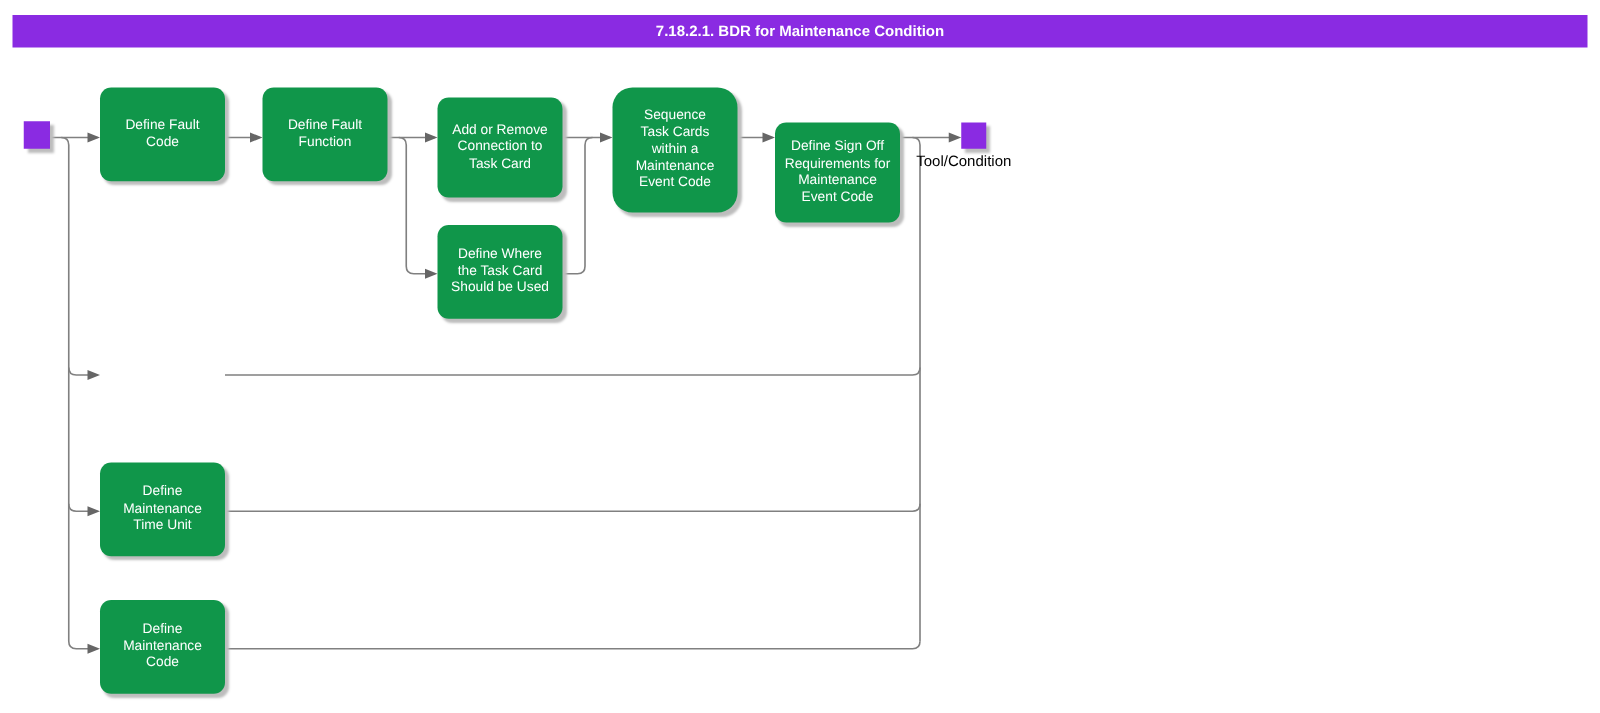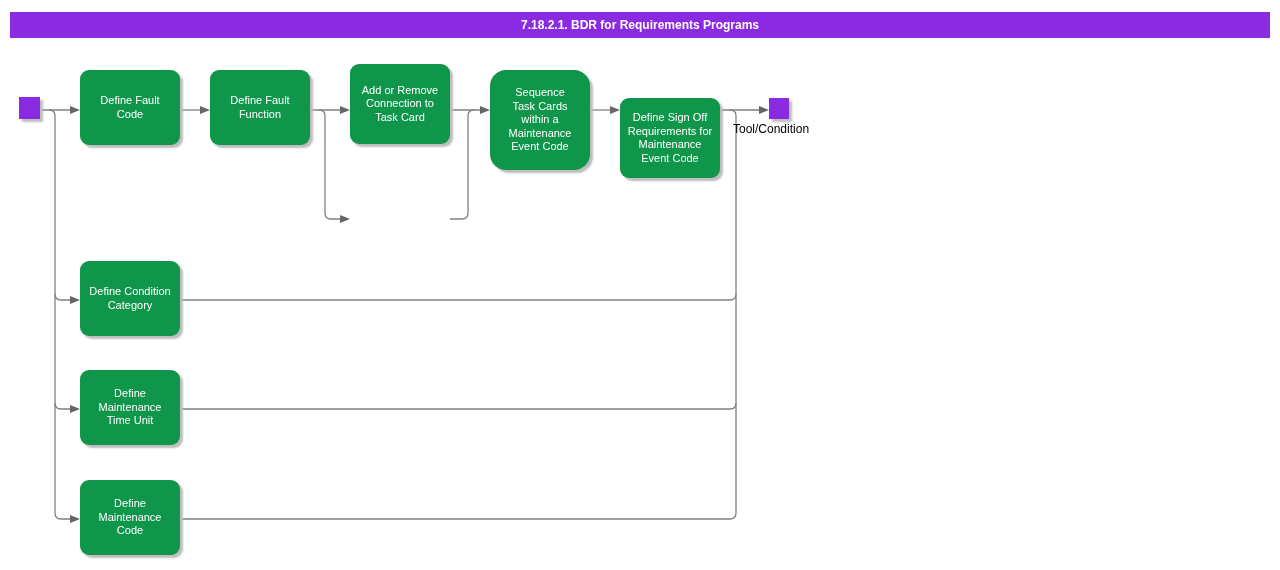--- a/index.html
+++ b/index.html
@@ -65,21 +65,21 @@
     color: #000000;
     font-size: 12px;
     white-space: nowrap;
   }
 </style>
 </head>
 <body>
 
 <div class="canvas">
 
-  <div class="title-bar">7.18.2.1. BDR for Requirements Programs</div>
+  <div class="title-bar">7.18.2.1. BDR for Maintenance Condition</div>
 
   <svg class="connector-layer" width="1280" height="570" viewBox="0 0 1280 570">
     <g fill="none" stroke="#808080" stroke-width="1.3">
 
       <path d="M40 110 H78"></path>
 
       <path d="M49 110 Q55 110 55 116 V513 Q55 519 61 519 H78"></path>
 
       <path d="M55 294 Q55 300 61 300 H78"></path>
 
@@ -126,46 +126,47 @@
   <div class="node" style="left:80px; top:70px;">
     <span>Define Fault
 Code</span>
   </div>
 
   <div class="node" style="left:210px; top:70px;">
     <span>Define Fault
 Function</span>
   </div>
 
-  <div class="node" style="left:350px; top:64px; height:80px;">
+  <div class="node" style="left:350px; top:78px; height:80px;">
     <span>Add or Remove
 Connection to
 Task Card</span>
   </div>
 
   <div class="node" style="left:490px; top:70px; height:100px;border-radius:16px;">
     <span>Sequence
 Task Cards
 within a
 Maintenance
 Event Code</span>
   </div>
 
   <div class="node" style="left:620px; top:70px; height:80px;margin-top:28px;">
     <span>Define Sign Off
 Requirements for
 Maintenance
 Event Code</span>
   </div>
 
+  <div class="node" style="left:350px; top:180px;">
+    <span>Define Where
+the Task Card
+Should be Used</span>
+  </div>
 
-  <div class="node" style="left:80px; top:261px;">
-    <span>Define Condition
-Category</span>
-  </div>
 
   <div class="node" style="left:80px; top:370px;">
     <span>Define
 Maintenance
 Time Unit</span>
   </div>
 
   <div class="node" style="left:80px; top:480px;">
     <span>Define
 Maintenance

